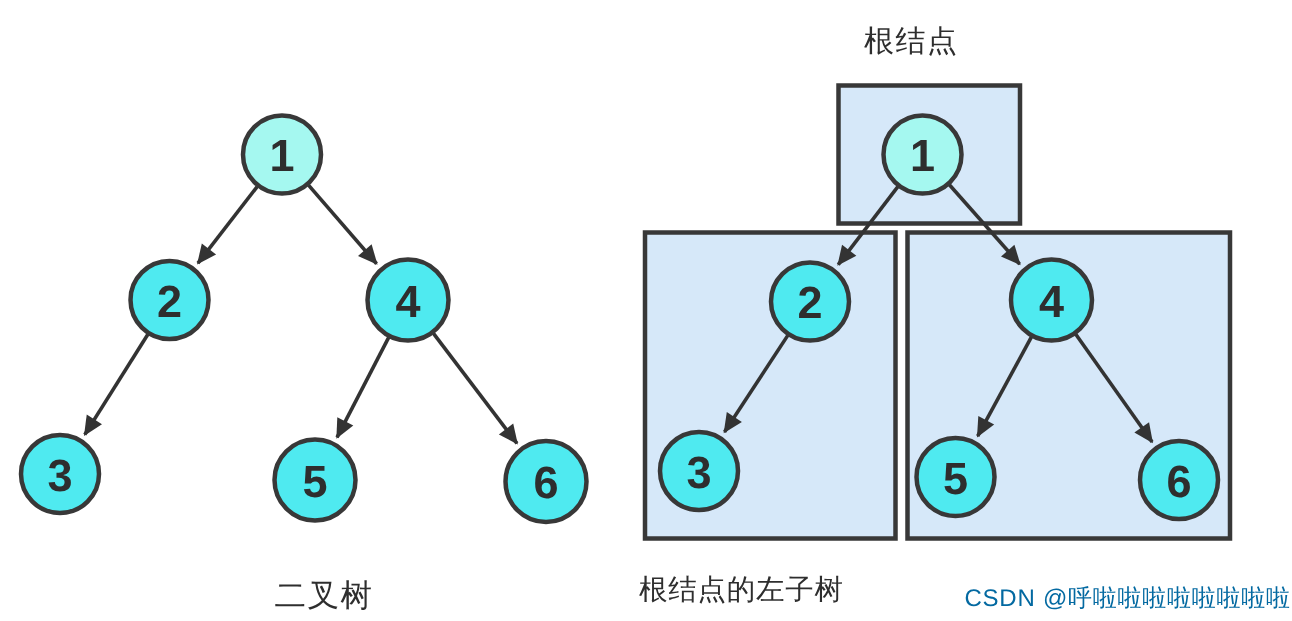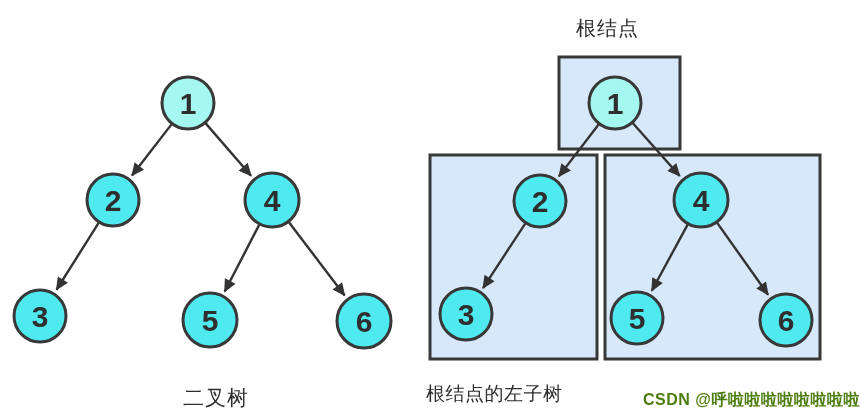--- a/index.html
+++ b/index.html
@@ -51,25 +51,24 @@
     left: 630px;
     top: 372px;
     font-size: 19px;
     letter-spacing: 0.5px;
   }
   #watermark {
     position: absolute;
     left: 643px;
     top: 392px;
     font-size: 16px;
-    color: #4d7c0f;
+    color: #0369a1;
     white-space: nowrap;
     line-height: 1;
     letter-spacing: 0.5px;
-    font-weight: bold;
   }
 </style>
 </head>
 <body>
 
 <div class="canvas">
   <svg id="diagram" width="861" height="414" viewBox="0 0 861 414">
       <defs>
         <marker id="arrowhead" markerUnits="userSpaceOnUse" markerWidth="16" markerHeight="14" refX="13" refY="7" orient="auto">
           <path d="M1,1 L14,7 L1,13 Z" fill="#333333"></path>

